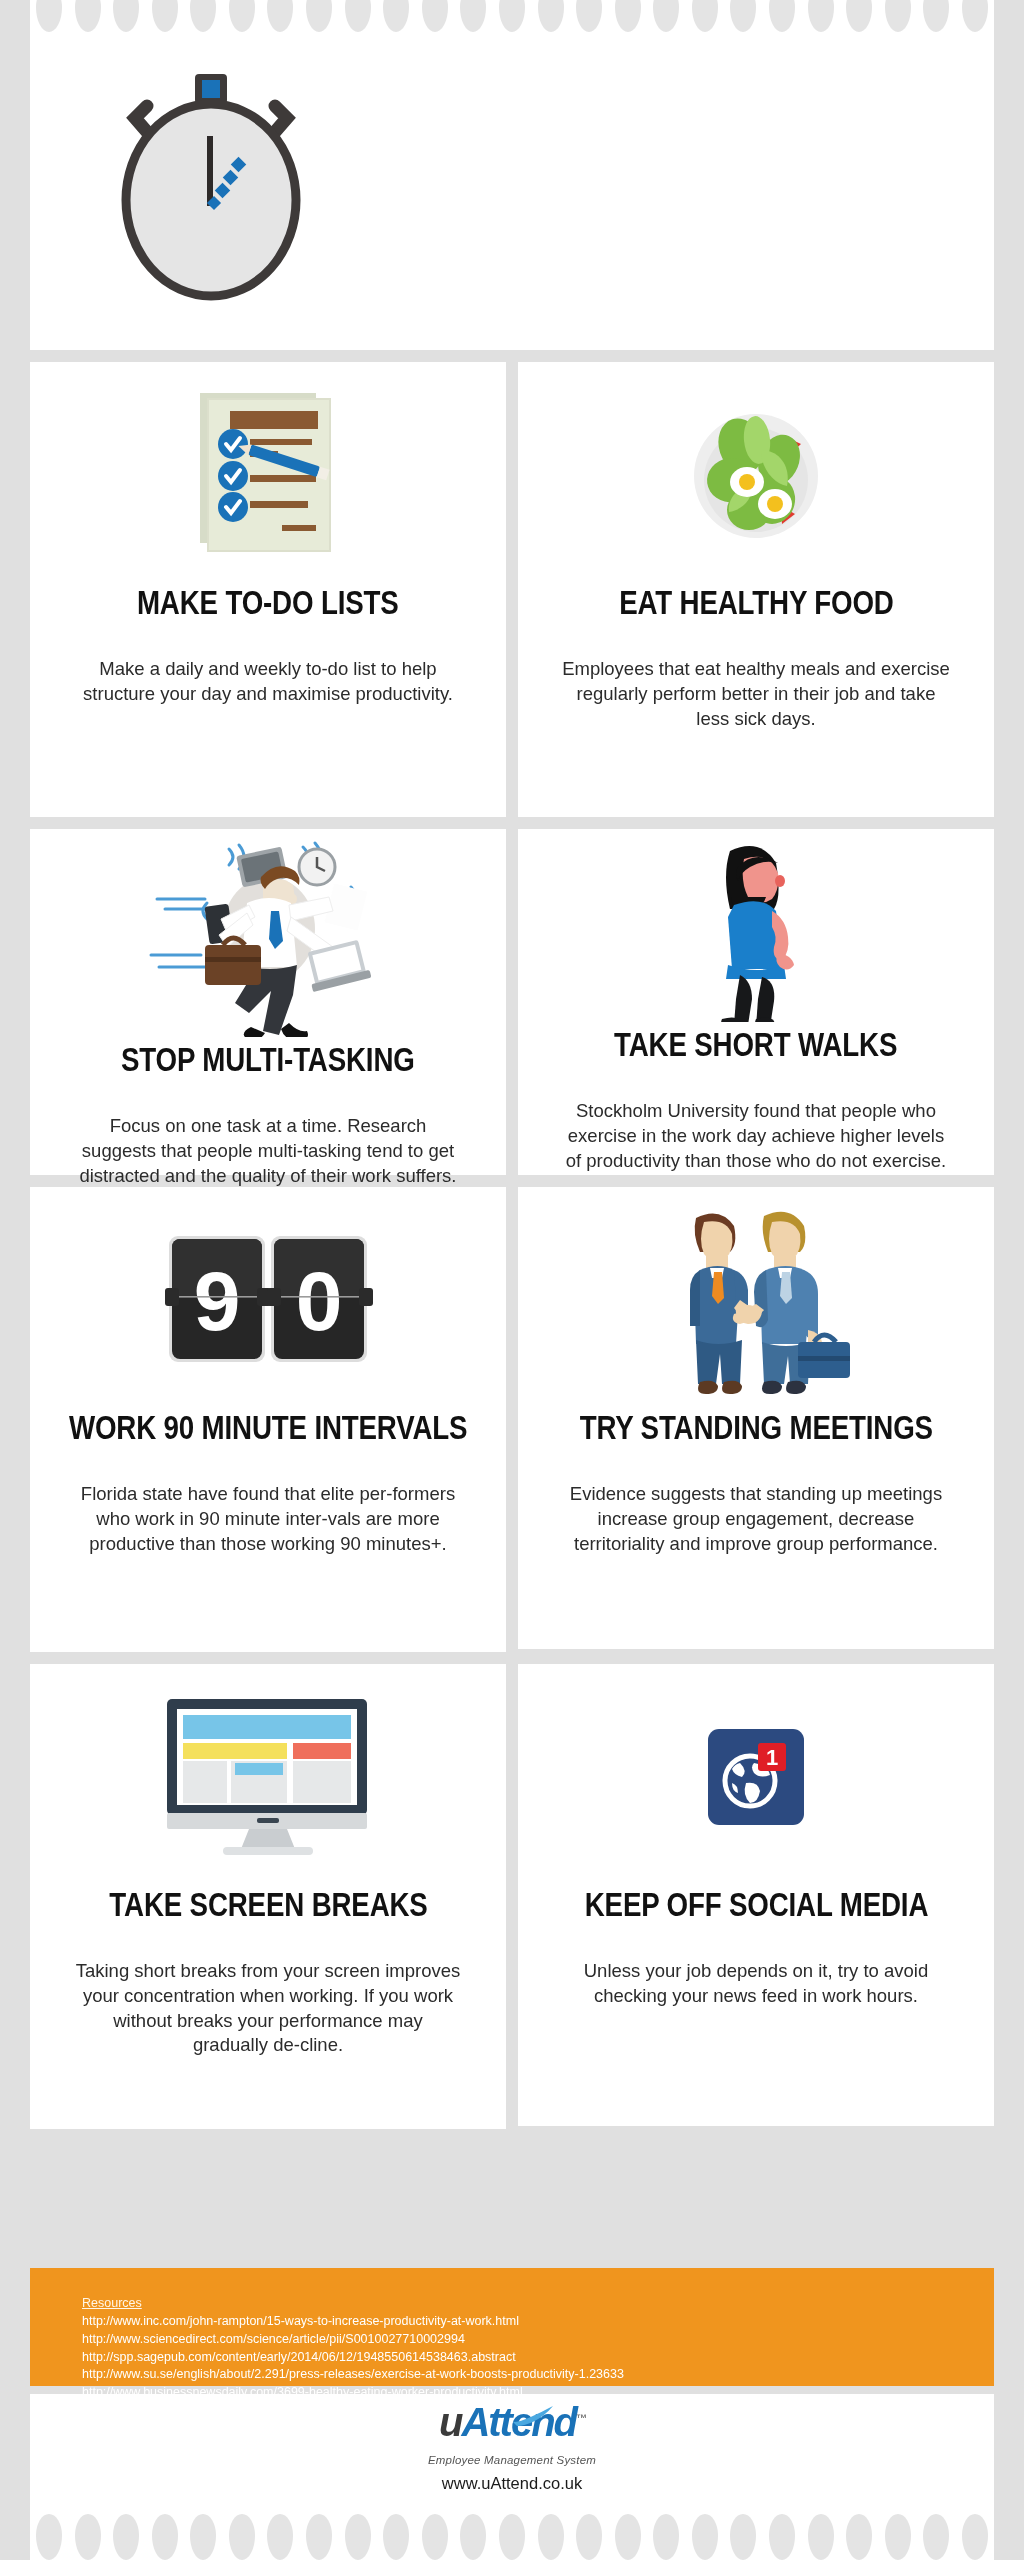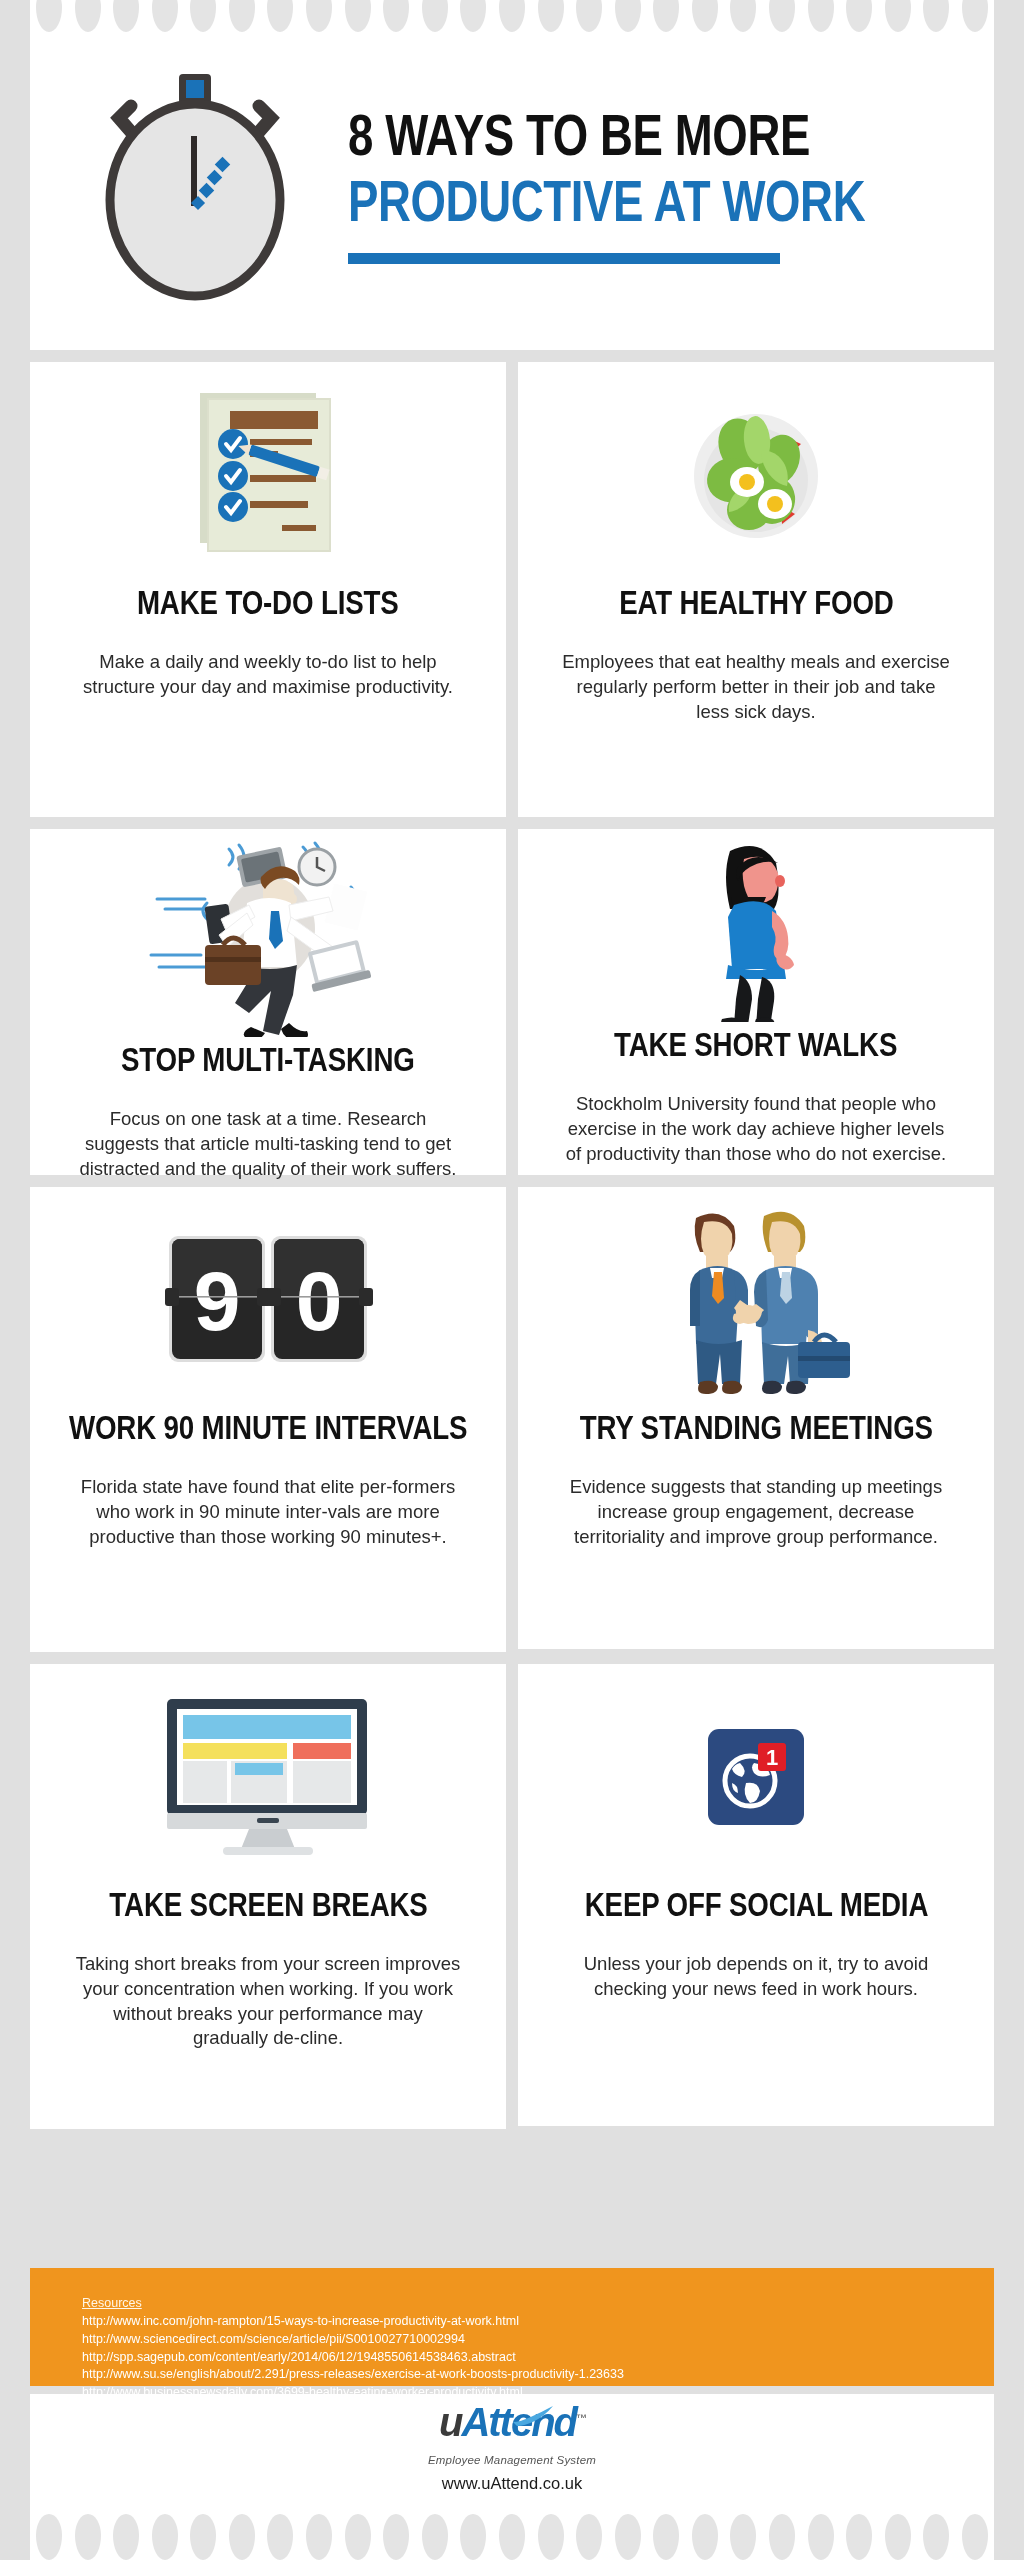--- a/index.html
+++ b/index.html
@@ -140,21 +140,21 @@
     transform: scaleX(0.84);
     white-space: nowrap;
     margin-top: 4px;
   }
 
   .card-body {
     font-size: 18.5px;
     line-height: 1.34;
     color: #2b2b2b;
     text-align: center;
-    margin-top: 28px;
+    margin-top: 35px;
     max-width: 392px;
   }
 
   
   .resources {
     position: absolute;
     left: 0;
     top: 2268px;
     width: 964px;
     height: 118px;
@@ -269,25 +269,20 @@
         <ellipse cx="126" cy="140" rx="85" ry="96" fill="#E5E5E5" stroke="#3E3A39" stroke-width="9"></ellipse>
         <rect x="122" y="76" width="6" height="70" fill="#2e2a29"></rect>
         <g fill="#1A72B8">
           <rect x="148" y="99" width="11" height="11" transform="rotate(45 153.5 104.5)"></rect>
           <rect x="140" y="112" width="11" height="11" transform="rotate(45 145.5 117.5)"></rect>
           <rect x="132" y="125" width="11" height="11" transform="rotate(45 137.5 130.5)"></rect>
           <rect x="124" y="138" width="10" height="10" transform="rotate(45 129 143)"></rect>
         </g>
       </svg>
     </div>
-    <div class="title-block">
-      <div class="title-line dark">8 WAYS TO BE MORE</div>
-      <div class="title-line accent">PRODUCTIVE AT WORK</div>
-      <div class="title-rule"></div>
-    </div>
   </div>
 
   <div class="grid">
 
     <div class="card r1">
       <div class="card-art">
         <svg width="160" height="185" viewBox="0 0 160 185">
           <rect x="12" y="10" width="116" height="150" fill="#d7dcc8"></rect>
           <rect x="20" y="16" width="122" height="152" fill="#e7ebd8" stroke="#dcdfcc" stroke-width="2"></rect>
           <rect x="42" y="28" width="88" height="18" fill="#8A5A32"></rect>
@@ -407,21 +402,21 @@
             <path d="M80 108 q10 -14 22 0" stroke="#6B4226" stroke-width="5" fill="none"></path>
           </g>
           <g transform="rotate(-14 196 126)">
             <rect x="168" y="108" width="52" height="34" rx="3" fill="#c9ced2"></rect>
             <rect x="172" y="112" width="44" height="26" fill="#ffffff"></rect>
             <rect x="164" y="140" width="60" height="8" rx="2" fill="#9aa0a4"></rect>
           </g>
         </svg>
       </div>
       <div class="card-title">STOP MULTI-TASKING</div>
-      <div class="card-body">Focus on one task at a time. Research suggests that article multi-tasking tend to get distracted and the quality of their work suffers.</div>
+      <div class="card-body">Focus on one task at a time. Research suggests that people multi-tasking tend to get distracted and the quality of their work suffers.</div>
     </div>
 
     <div class="card r2">
       <div class="card-art">
         <svg width="120" height="185" viewBox="0 0 120 185">
           <path d="M34 14 q30 -14 46 12 q6 34 -2 46 l-44 0 q-8 -34 0 -58z" fill="#111111"></path>
           <path d="M48 22 q26 -8 34 14 q2 16 -6 26 q-12 8 -24 -2 q-8 -16 -4 -38z" fill="#F0948C"></path>
           <ellipse cx="84" cy="44" rx="5" ry="6" fill="#E8635C"></ellipse>
           <path d="M42 30 q16 -18 40 -4 q-14 -4 -28 4 q-10 6 -12 14 q-4 -8 0 -14z" fill="#111111"></path>
           <path d="M36 60 l34 0 q-4 14 -22 14 q-14 -2 -12 -14z" fill="#111111"></path>

